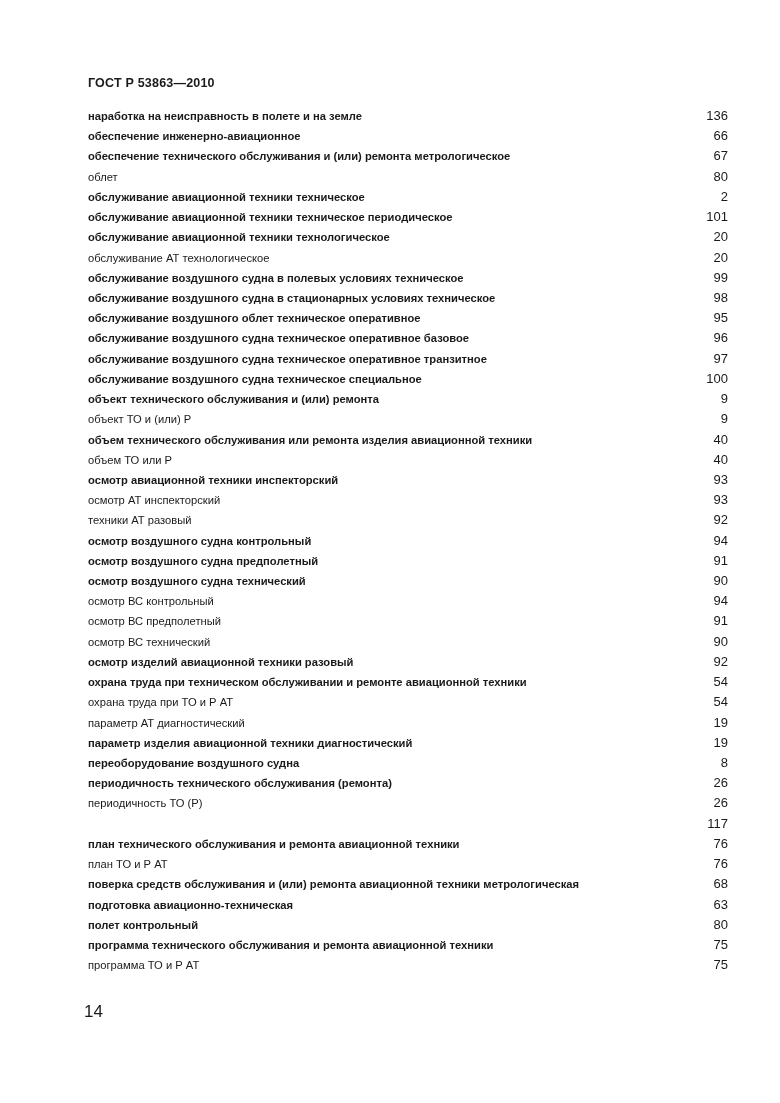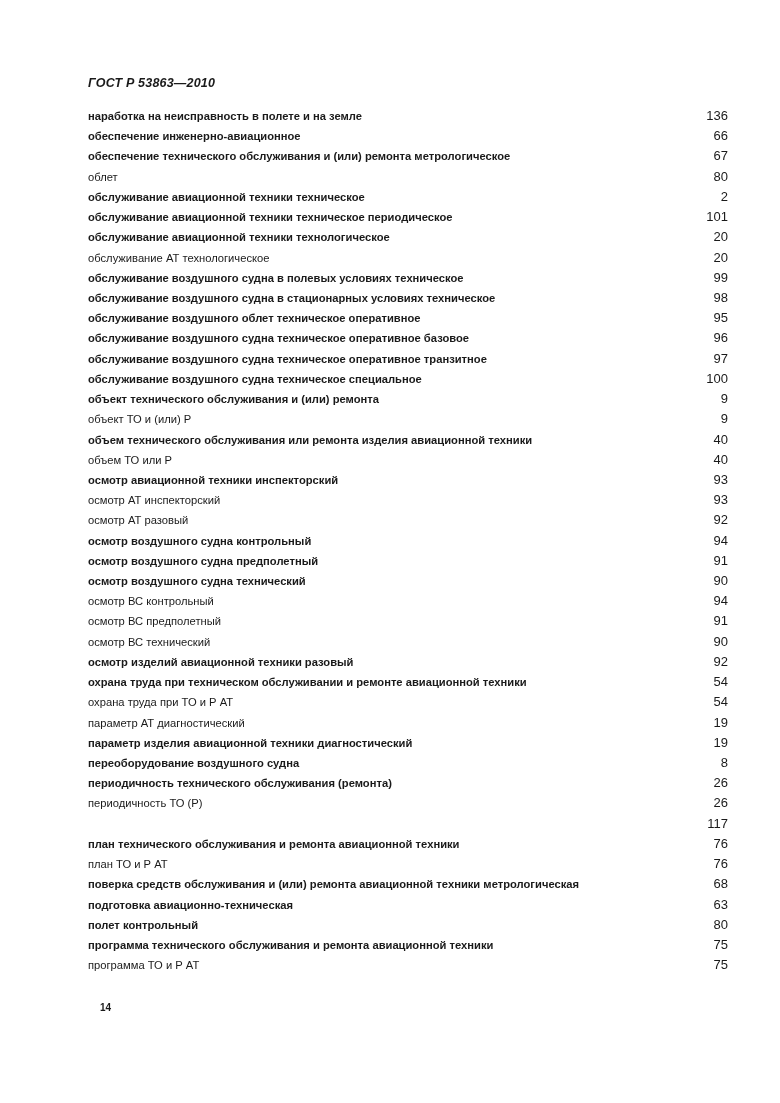--- a/index.html
+++ b/index.html
@@ -23,21 +23,20 @@
     background: #ffffff;
   }
   .doc-header {
     position: absolute;
     left: 88px;
     top: 76px;
     font-size: 12.5px;
     font-weight: bold;
     letter-spacing: 0.2px;
     white-space: nowrap;
-    font-style: italic;
   }
   .index-list {
     position: absolute;
     left: 88px;
     top: 108px;
     width: 640px;
   }
   .index-row {
     display: flex;
     align-items: baseline;
@@ -61,24 +60,24 @@
   }
   .index-page {
     flex: 0 0 auto;
     text-align: right;
     font-weight: normal;
     font-size: 13px;
     min-width: 22px;
   }
   .page-footer {
     position: absolute;
-    left: 100px;
+    left: 84px;
     top: 1002px;
-    font-size: 10px;
-    font-weight: bold;
+    font-size: 17px;
+    font-weight: normal;
   }
 </style>
 </head>
 <body>
 
 <div class="page">
 
   <div class="doc-header">ГОСТ Р 53863—2010</div>
 
   <div class="index-list">
@@ -176,21 +175,21 @@
         <span class="index-term">осмотр авиационной техники инспекторский</span>
         <span class="index-leader"></span>
         <span class="index-page">93</span>
       </div>
       <div class="index-row regular">
         <span class="index-term">осмотр АТ инспекторский</span>
         <span class="index-leader"></span>
         <span class="index-page">93</span>
       </div>
       <div class="index-row regular">
-        <span class="index-term">осмотр АТ разовый</span>
+        <span class="index-term">техники АТ разовый</span>
         <span class="index-leader"></span>
         <span class="index-page">92</span>
       </div>
       <div class="index-row bold">
         <span class="index-term">осмотр воздушного судна контрольный</span>
         <span class="index-leader"></span>
         <span class="index-page">94</span>
       </div>
       <div class="index-row bold">
         <span class="index-term">осмотр воздушного судна предполетный</span>

